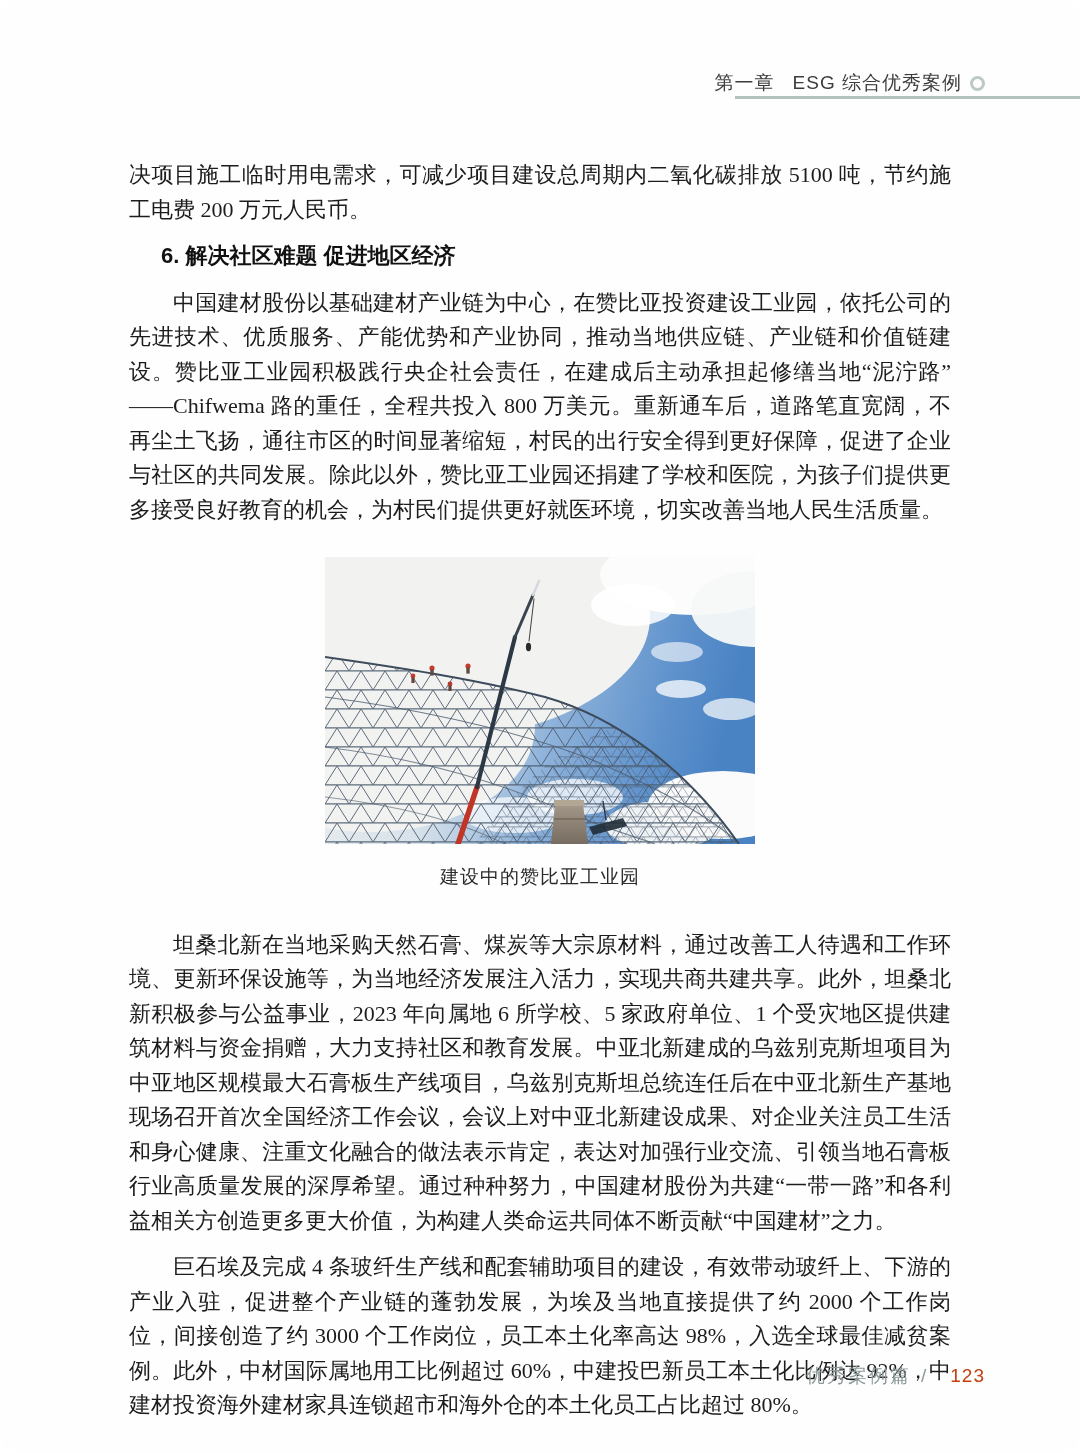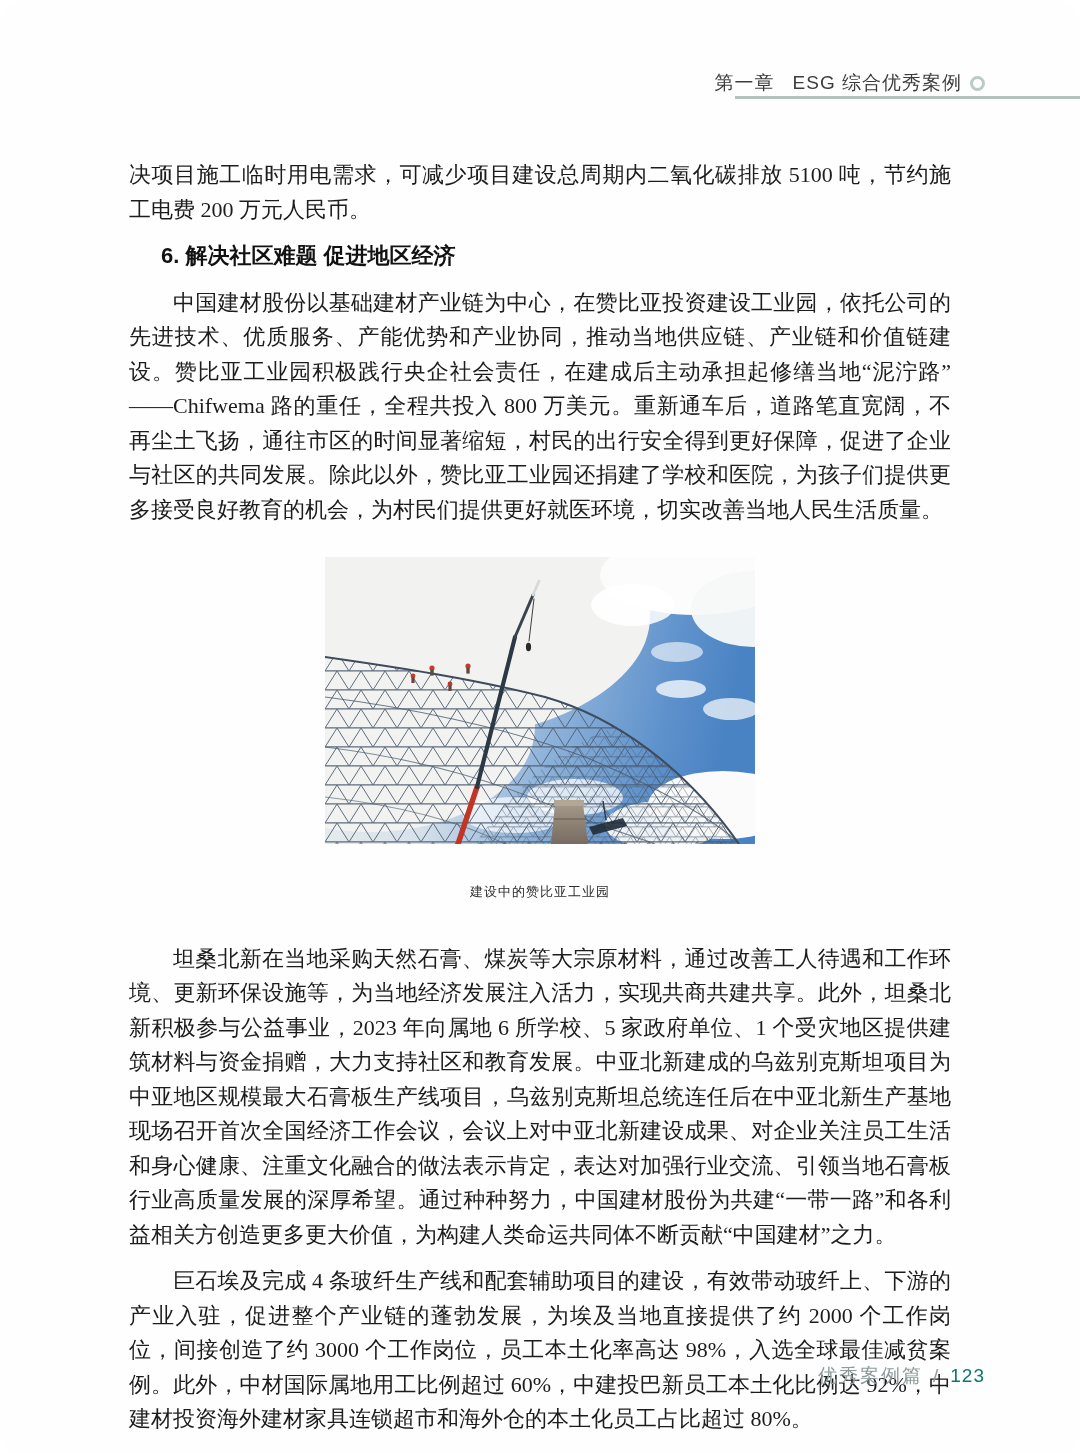--- a/index.html
+++ b/index.html
@@ -41,33 +41,33 @@
   .section-heading{
     font-family:"Liberation Sans","DejaVu Sans",sans-serif;
     font-weight:bold;font-size:22px;color:#111;
     margin:9px 0 7px 0 !important;text-indent:44px;
   }
 
   
   .figure-block{margin:30px auto 32px auto;width:430px;text-align:center;}
   .photo-frame{width:430px;height:287px;display:block;}
   .figure-caption{
-    margin-top:31px;
-    font-family:Liberation Serif, serif;
-    font-size:13px;color:#2b2b2b;letter-spacing:1px;
+    margin-top:17px;
+    font-family:Liberation Mono, monospace;
+    font-size:19px;color:#2b2b2b;letter-spacing:1px;
   }
 
   
   .footer{
     position:absolute;bottom:64px;right:95px;
     font-family:"Liberation Sans","DejaVu Sans",sans-serif;
     font-size:19px;color:#8e9a9a;letter-spacing:2px;
     display:flex;align-items:baseline;gap:10px;white-space:nowrap;
   }
-  .footer-pagenum{color:#0f766e;letter-spacing:1px;}
+  .footer-pagenum{color:#c2410c;letter-spacing:1px;margin-left:12px;}
 </style>
 </head>
 <body>
 
 <div class="page">
 
   <div class="header">
     <div class="header-text">
       <span class="header-chapter">第一章</span>
       <span>ESG 综合优秀案例</span>

